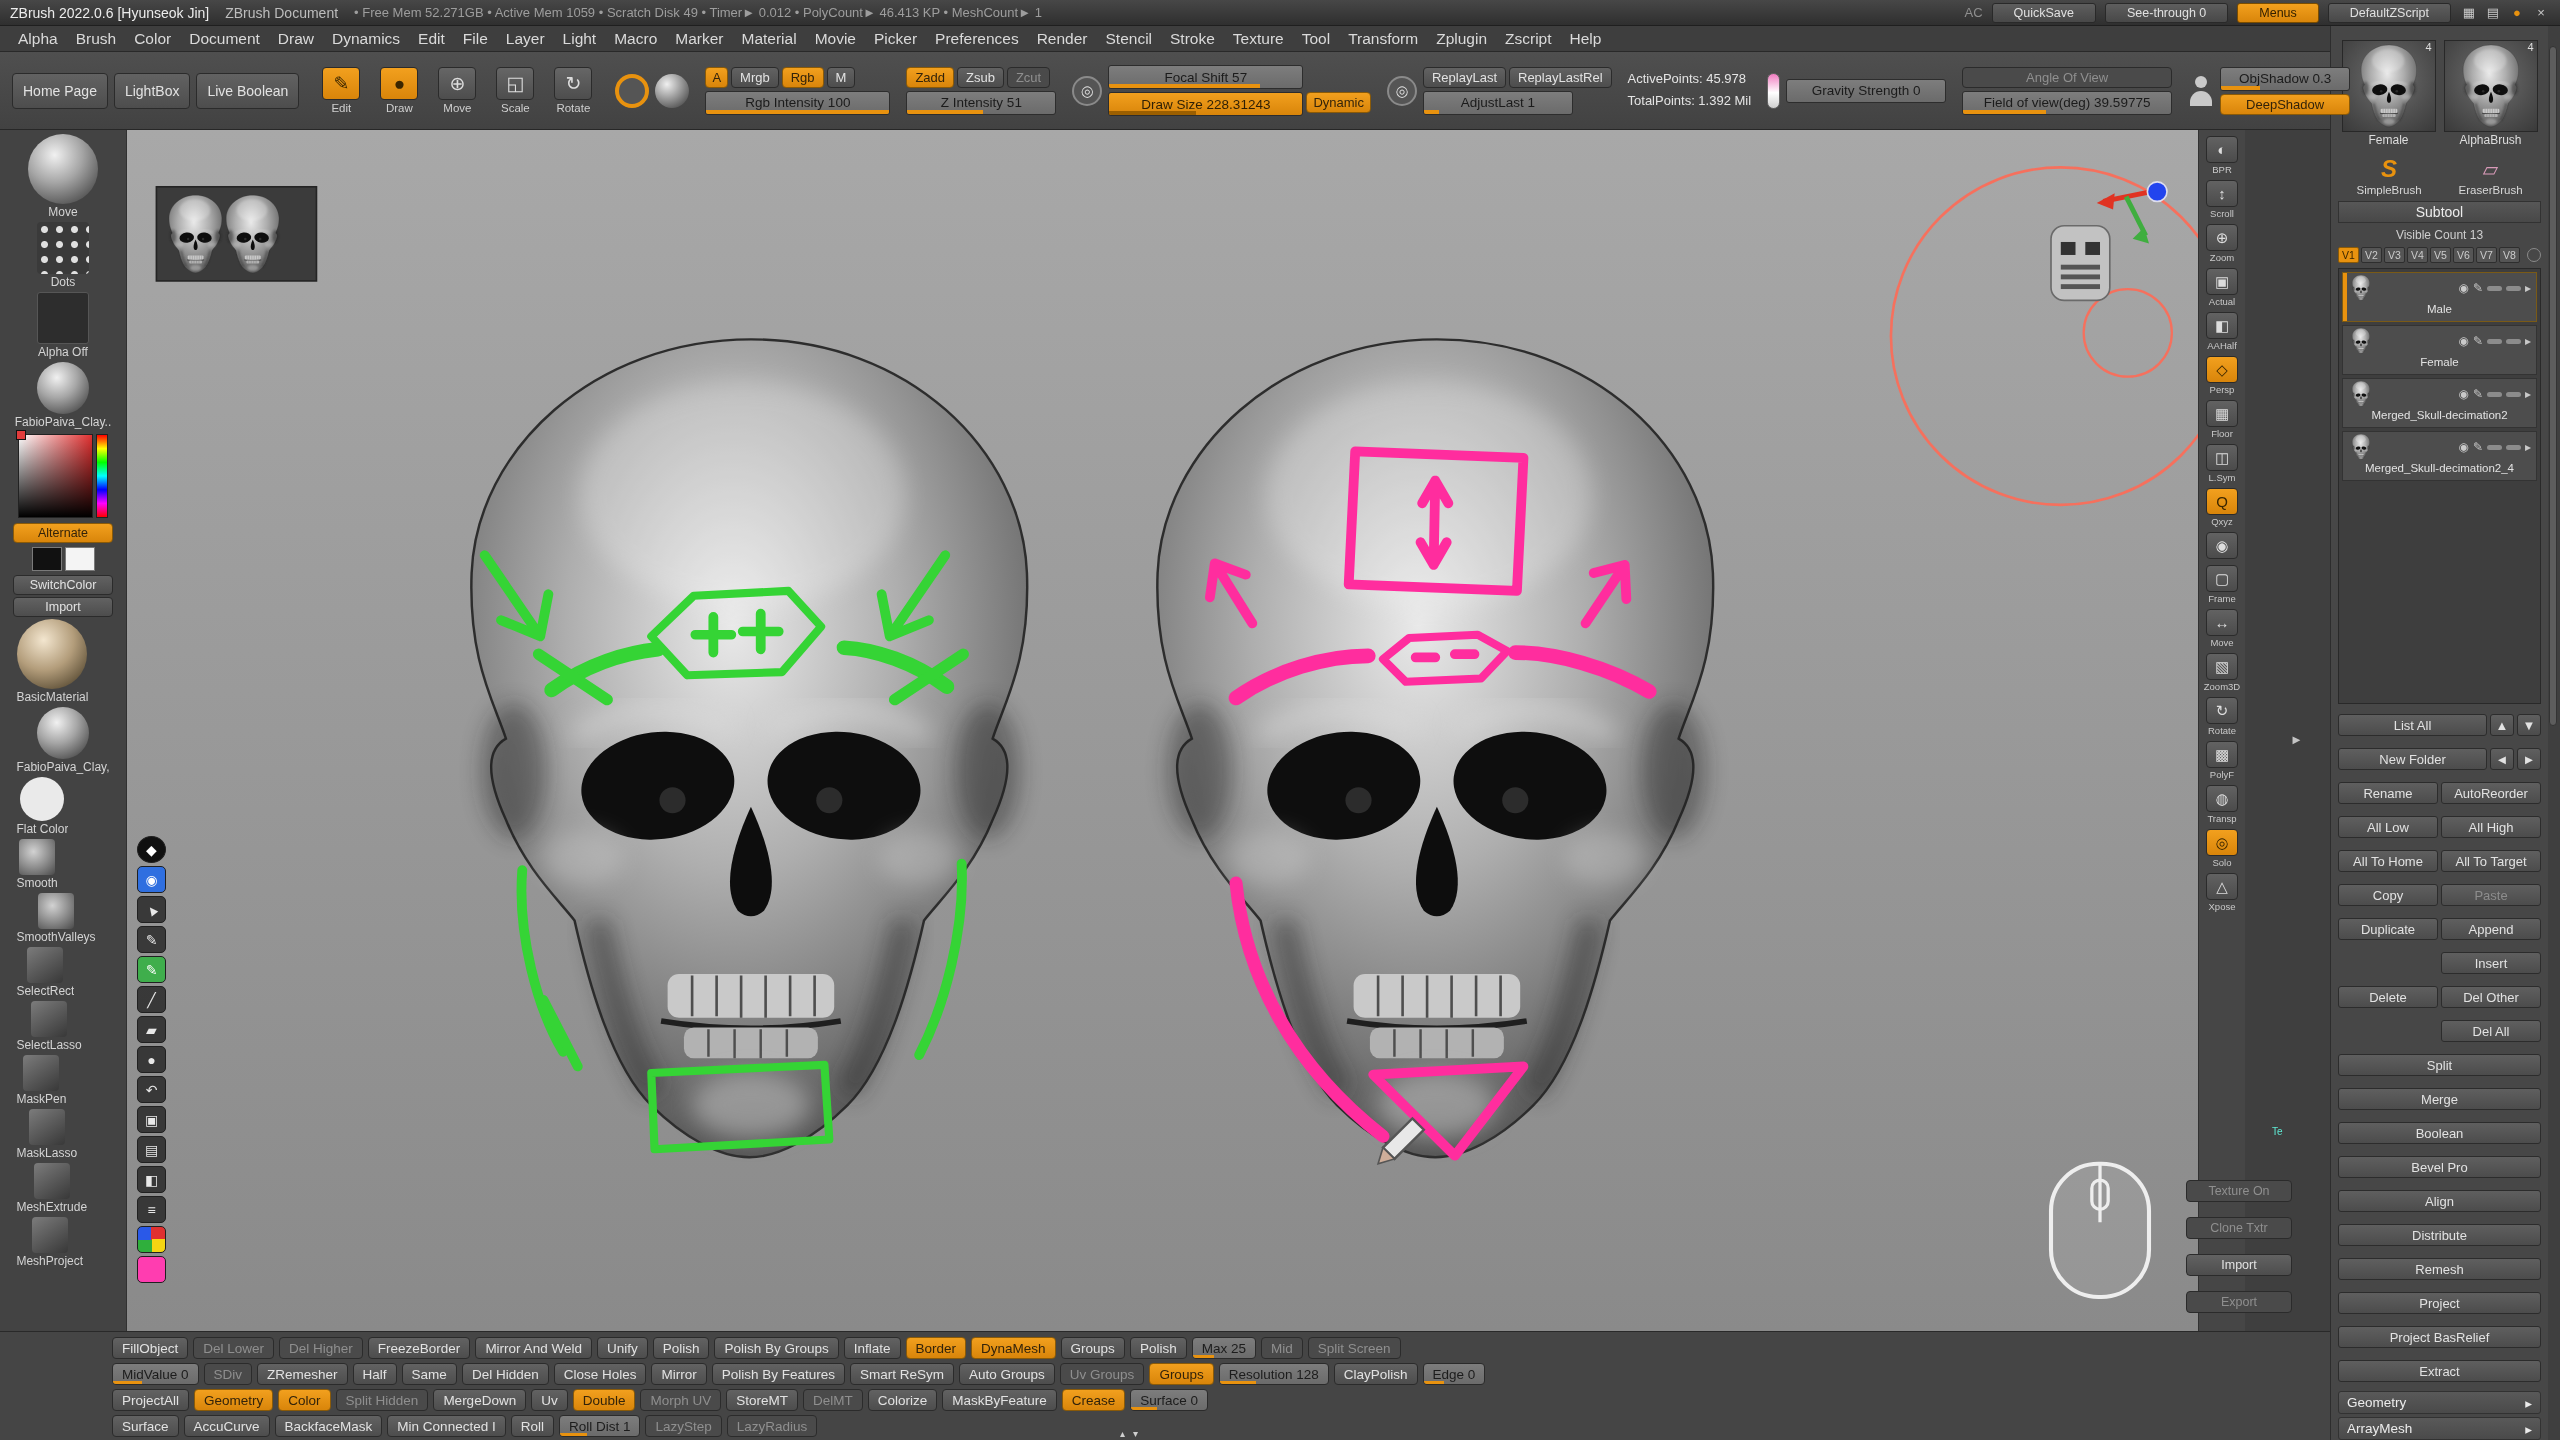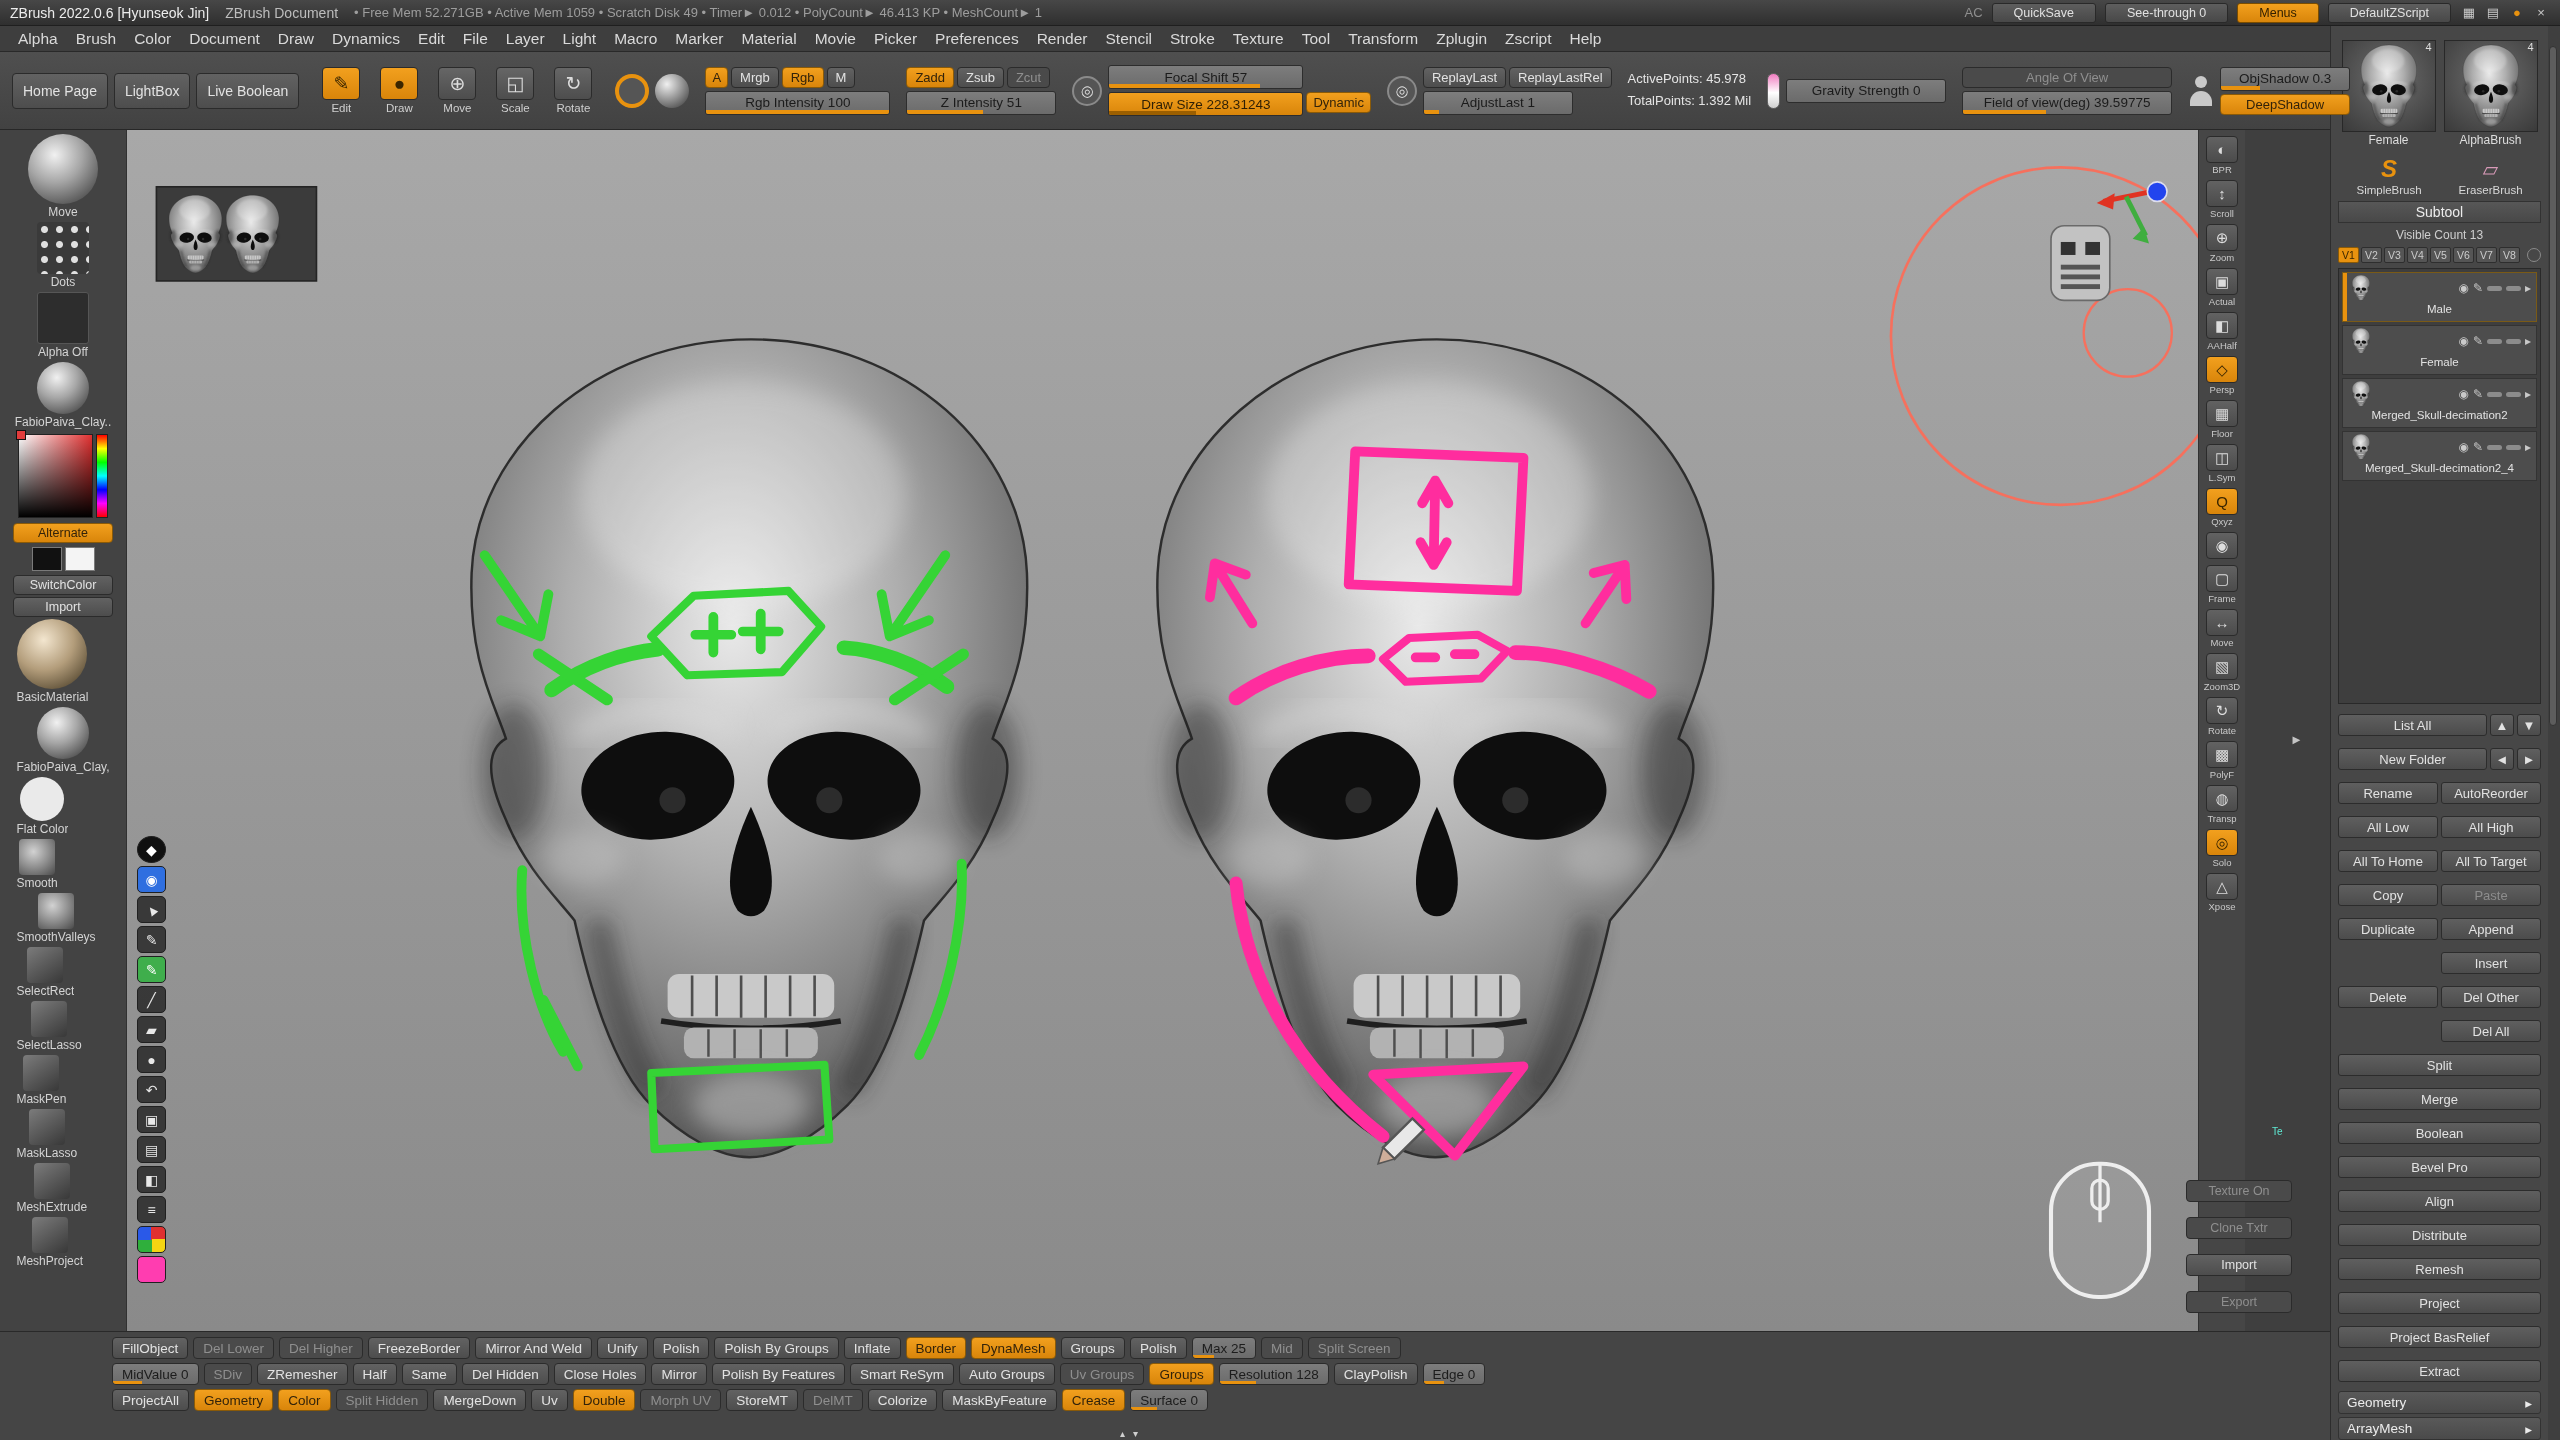--- a/index.html
+++ b/index.html
@@ -931,17 +931,28 @@
       <button class="btn">Uv</button>
       <button class="btn orange">Double</button>
       <button class="btn dim">Morph UV</button>
       <button class="btn">StoreMT</button>
       <button class="btn dim">DelMT</button>
       <button class="btn">Colorize</button>
       <button class="btn">MaskByFeature</button>
       <button class="btn orange">Crease</button>
       <button class="btn slider-b">Surface 0</button>
     </div>
+    <div class="tray-row">
+
+    <button class="btn">Surface</button>
+      <button class="btn">AccuCurve</button>
+      <button class="btn">BackfaceMask</button>
+      <button class="btn">Min Connected I</button>
+      <button class="btn">Roll</button>
+      <button class="btn slider-b">Roll Dist 1</button>
+      <button class="btn dim">LazyStep</button>
+      <button class="btn dim">LazyRadius</button>
+    </div>
   </footer>
 <div class="tray-handle">
   <span>▴</span>
   <span>▾</span>
 </div>
 
 </body></html>

